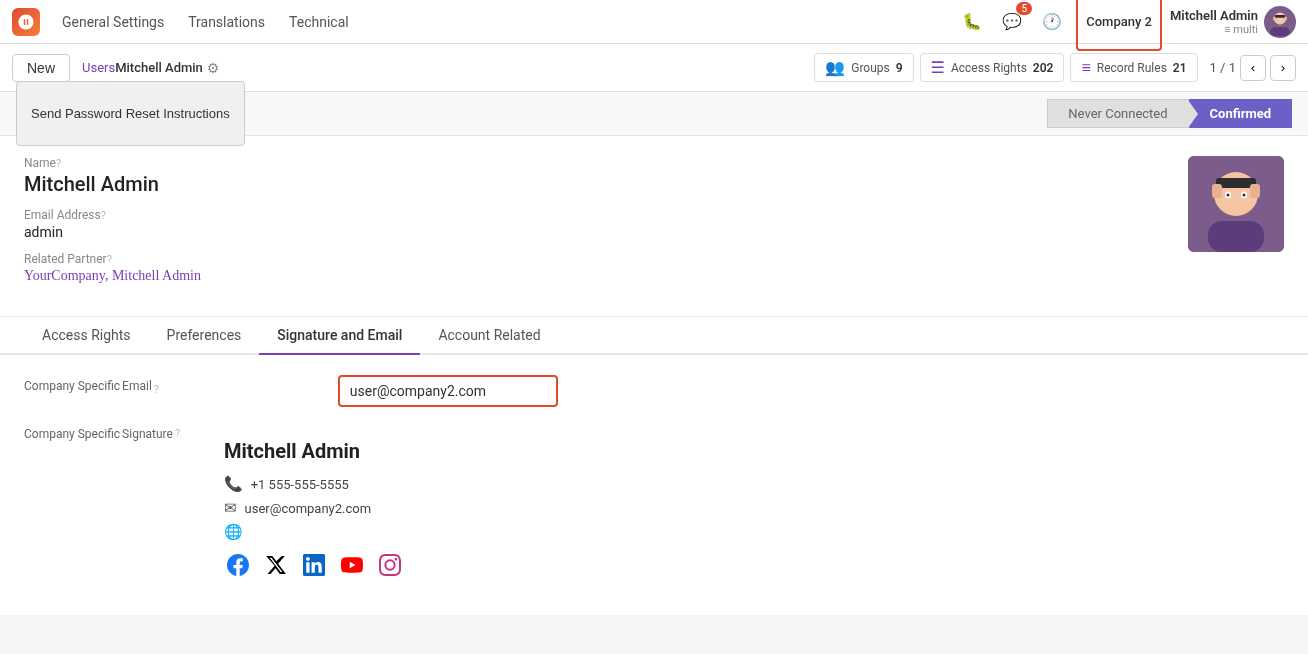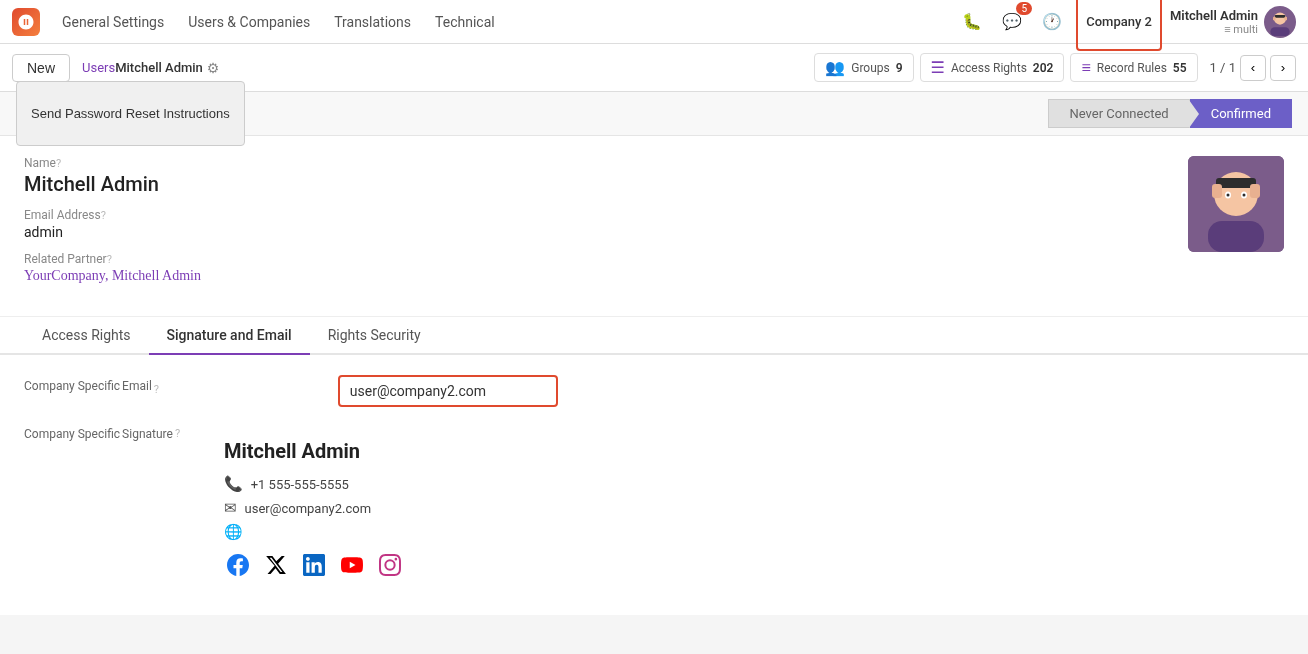--- a/index.html
+++ b/index.html
@@ -151,21 +151,21 @@
       font-size: 13px;
       background: #e0e0e0;
       color: #666;
       border: 1px solid #ccc;
       position: relative;
     }
     .status-step.active {
       background: #6c5fc7;
       color: white;
       border-color: #6c5fc7;
-      font-weight: 400;
+      font-weight: 700;
     }
     .status-step:not(:last-child)::after {
       content: '';
       position: absolute;
       right: -10px;
       top: 50%;
       transform: translateY(-50%);
       width: 0; height: 0;
       border-top: 14px solid transparent;
       border-bottom: 14px solid transparent;
@@ -275,21 +275,20 @@
 </head>
 <body>
 
 <nav class="topnav">
   <div class="topnav-logo">
     <svg viewBox="0 0 24 24">
         <path d="M12 2C6.48 2 2 6.48 2 12s4.48 10 10 10 10-4.48 10-10S17.52 2 12 2zm-1 14H9V8h2v8zm4 0h-2V8h2v8z"></path>
       </svg>
   </div>
   <div class="topnav-item">General Settings</div>
-  <div class="topnav-item">Users &amp; Companies</div>
   <div class="topnav-item">Translations</div>
   <div class="topnav-item">Technical</div>
   <div class="topnav-spacer"></div>
   <div class="topnav-right">
     <div class="topnav-icon-btn">🐛</div>
     <div class="notif-badge">
       <div class="topnav-icon-btn">💬</div>
       <span class="badge">5</span>
     </div>
     <div class="topnav-icon-btn">🕐</div>
@@ -329,21 +328,21 @@
       <span style="font-weight:600;color:#333;">9</span>
     </div>
     <div class="stat-pill">
       <span class="stat-pill-icon">☰</span>
       <span>Access Rights</span>
       <span style="font-weight:600;color:#333;">202</span>
     </div>
     <div class="stat-pill">
       <span class="stat-pill-icon">≡</span>
       <span>Record Rules</span>
-      <span style="font-weight:600;color:#333;">55</span>
+      <span style="font-weight:600;color:#333;">21</span>
     </div>
   </div>
   <div class="pager">
     <span>1 / 1</span>
     <button class="pager-btn">‹</button>
     <button class="pager-btn">›</button>
   </div>
 </div>
 
 <div class="content-wrap">
@@ -397,22 +396,23 @@
           <circle cx="56" cy="39" r="1.5" fill="#2d2d2d"></circle>
           <rect x="35" y="26" width="12" height="3" rx="1.5" fill="#2d2d2d"></rect>
           <rect x="49" y="26" width="12" height="3" rx="1.5" fill="#2d2d2d"></rect>
         </svg>
       </div>
     </div>
   </div>
 
   <div class="tabs">
     <div class="tab">Access Rights</div>
+    <div class="tab">Preferences</div>
     <div class="tab active">Signature and Email</div>
-    <div class="tab">Rights Security</div>
+    <div class="tab">Account Related</div>
   </div>
 
   <div class="tab-content">
     <div class="tab-row">
       <div class="tab-field-label">
         <span>Company Specific</span>
         <span>Email</span>
         <span class="tab-field-label help-icon" style="color:#bbb;font-size:11px;">?</span>
       </div>
       <div class="email-field-box">user@company2.com</div>

